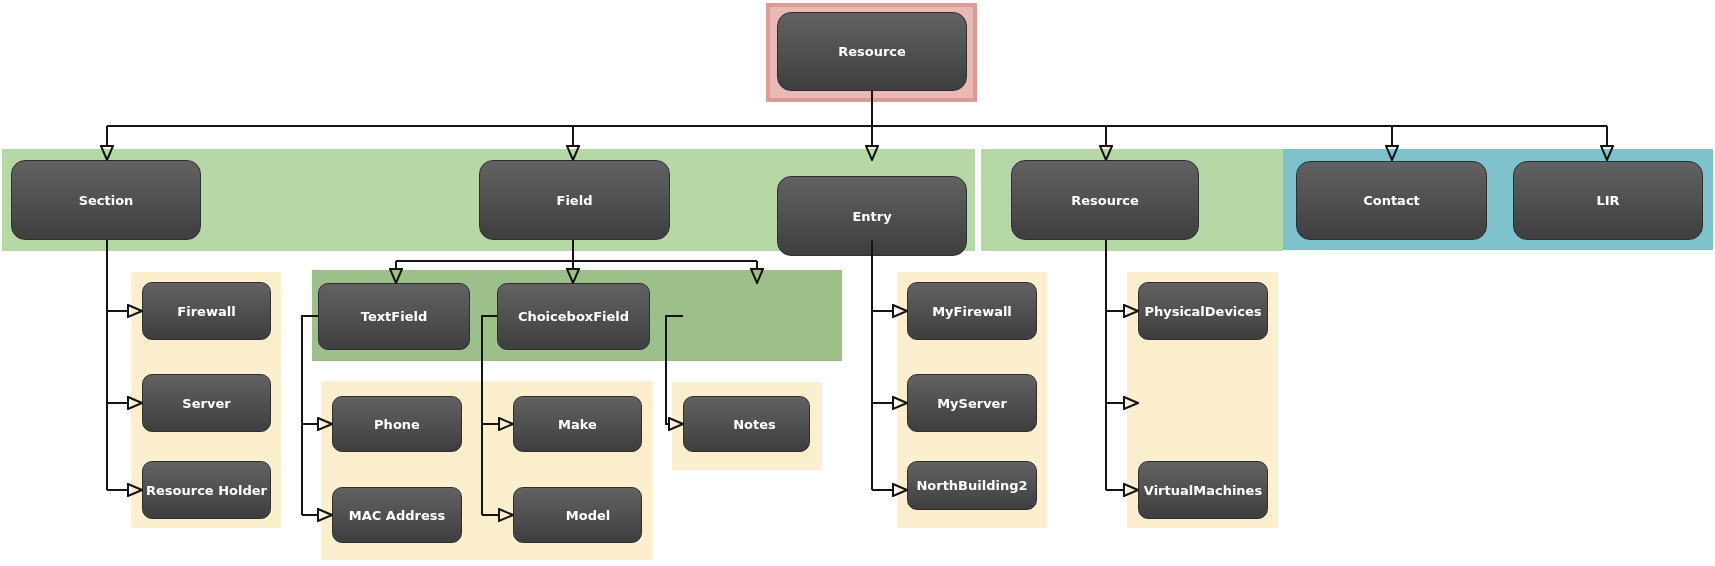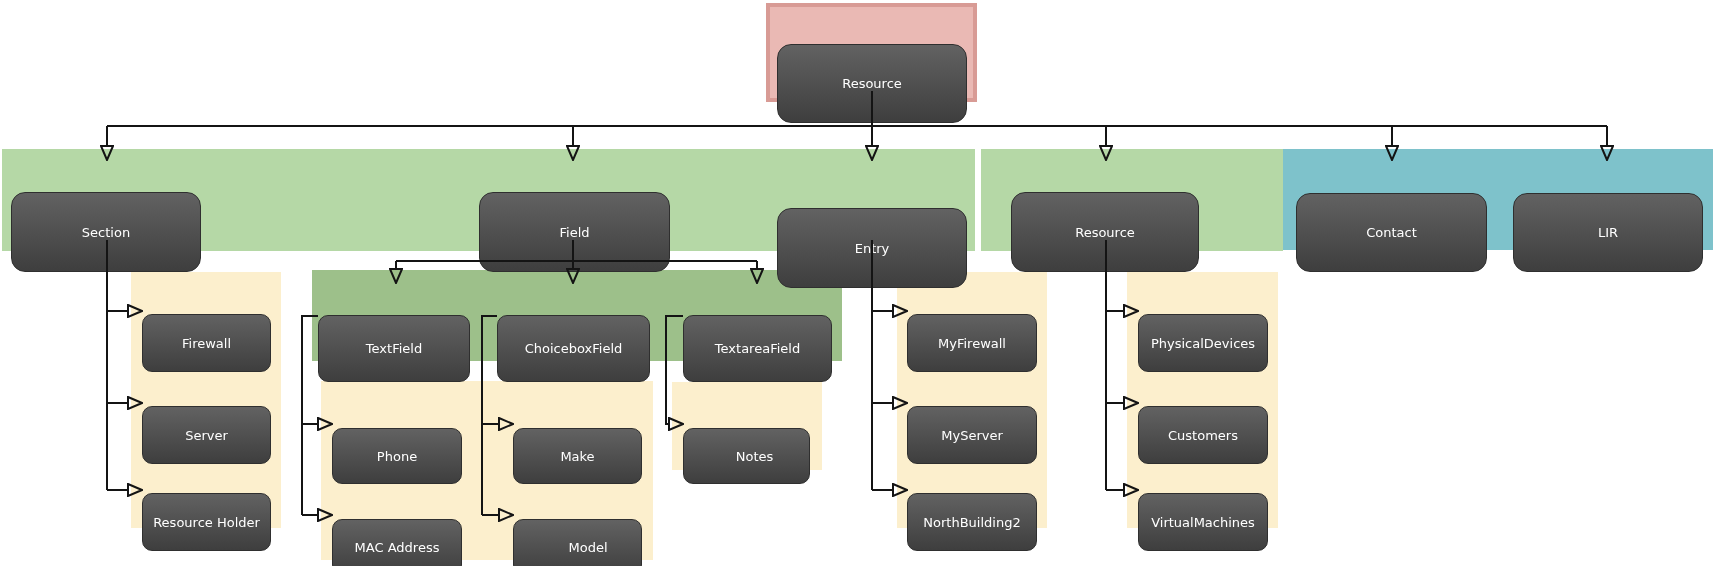--- a/index.html
+++ b/index.html
@@ -22,48 +22,47 @@
   .panel-yellow-category{left:1127px;top:272px;width:151px;height:256px;background:#fcefcd;}
   .panel-yellow-fieldkids{left:321px;top:381px;width:332px;height:179px;background:#fcefcd;}
   .panel-yellow-notes{left:672px;top:382px;width:150px;height:88px;background:#fcefcd;}
   
   .node{
     position:absolute;
     background:linear-gradient(#626262,#3e3e3e);
     border:1px solid #2f2f2f;
     border-radius:14px;
     color:#ffffff;
-    font-weight:normal;
+    font-weight:bold;
     font-size:13px;
     display:flex;align-items:center;justify-content:center;
     text-align:center;
     box-sizing:border-box;
     z-index:2;
-    margin-top:32px;
   }
   .node.small{border-radius:10px;font-size:13px;}
   
   .n-resource{left:777px;top:12px;width:190px;height:79px;}
   
   .n-section{left:11px;top:160px;width:190px;height:80px;}
   .n-field{left:479px;top:160px;width:191px;height:80px;}
   .n-entry{left:777px;top:176px;width:190px;height:80px;}
   .n-category{left:1011px;top:160px;width:188px;height:80px;}
   .n-contact{left:1296px;top:161px;width:191px;height:79px;}
   .n-lir{left:1513px;top:161px;width:190px;height:79px;}
   
   .n-firewall{left:142px;top:282px;width:129px;height:58px;}
   .n-server{left:142px;top:374px;width:129px;height:58px;text-align:right;}
   .n-resource-holder{left:142px;top:461px;width:129px;height:58px;}
   .n-textfield{left:318px;top:283px;width:152px;height:67px;}
   .n-choiceboxfield{left:497px;top:283px;width:153px;height:67px;}
   .n-textareafield{left:683px;top:283px;width:149px;height:67px;}
   .n-myfirewall{left:907px;top:282px;width:130px;height:58px;}
   .n-myserver{left:907px;top:374px;width:130px;height:58px;}
-  .n-northbuilding2{left:907px;top:461px;width:130px;height:58px;}
+  .n-northbuilding2{left:907px;top:461px;width:130px;height:49px;}
   .n-physicaldevices{left:1138px;top:282px;width:130px;height:58px;}
   .n-customers{left:1138px;top:374px;width:130px;height:58px;}
   .n-virtualmachines{left:1138px;top:461px;width:130px;height:58px;}
   
   .n-phone{left:332px;top:396px;width:130px;height:56px;}
   .n-mac-address{left:332px;top:487px;width:130px;height:56px;}
   .n-make{left:513px;top:396px;width:129px;height:56px;}
   .n-model{left:513px;top:487px;width:129px;height:56px;padding-left:21px;}
   .n-notes{left:683px;top:396px;width:127px;height:56px;padding-left:16px;}
   
@@ -94,34 +93,32 @@
   <div class="node n-category">Resource</div>
   <div class="node n-contact">Contact</div>
   <div class="node n-lir">LIR</div>
 
   <div class="node small n-firewall">Firewall</div>
   <div class="node small n-server">Server</div>
   <div class="node small n-resource-holder">Resource Holder</div>
 
   <div class="node small n-textfield">TextField</div>
   <div class="node small n-choiceboxfield">ChoiceboxField</div>
-  <div class="node small n-textareafield">TextareaField</div>
 
   <div class="node small n-phone">Phone</div>
   <div class="node small n-mac-address">MAC Address</div>
   <div class="node small n-make">Make</div>
   <div class="node small n-model">Model</div>
   <div class="node small n-notes">Notes</div>
 
   <div class="node small n-myfirewall">MyFirewall</div>
   <div class="node small n-myserver">MyServer</div>
   <div class="node small n-northbuilding2">NorthBuilding2</div>
 
   <div class="node small n-physicaldevices">PhysicalDevices</div>
-  <div class="node small n-customers">Customers</div>
   <div class="node small n-virtualmachines">VirtualMachines</div>
 
   <svg id="edges" width="1715" height="566">
     <defs>
       <marker id="arrow" markerUnits="userSpaceOnUse" markerWidth="16" markerHeight="14" refX="1" refY="7" orient="auto">
         <path d="M1,1 L15,7 L1,13 Z" fill="#141414" stroke="none"></path>
       </marker>
     </defs>
 
     <g>

